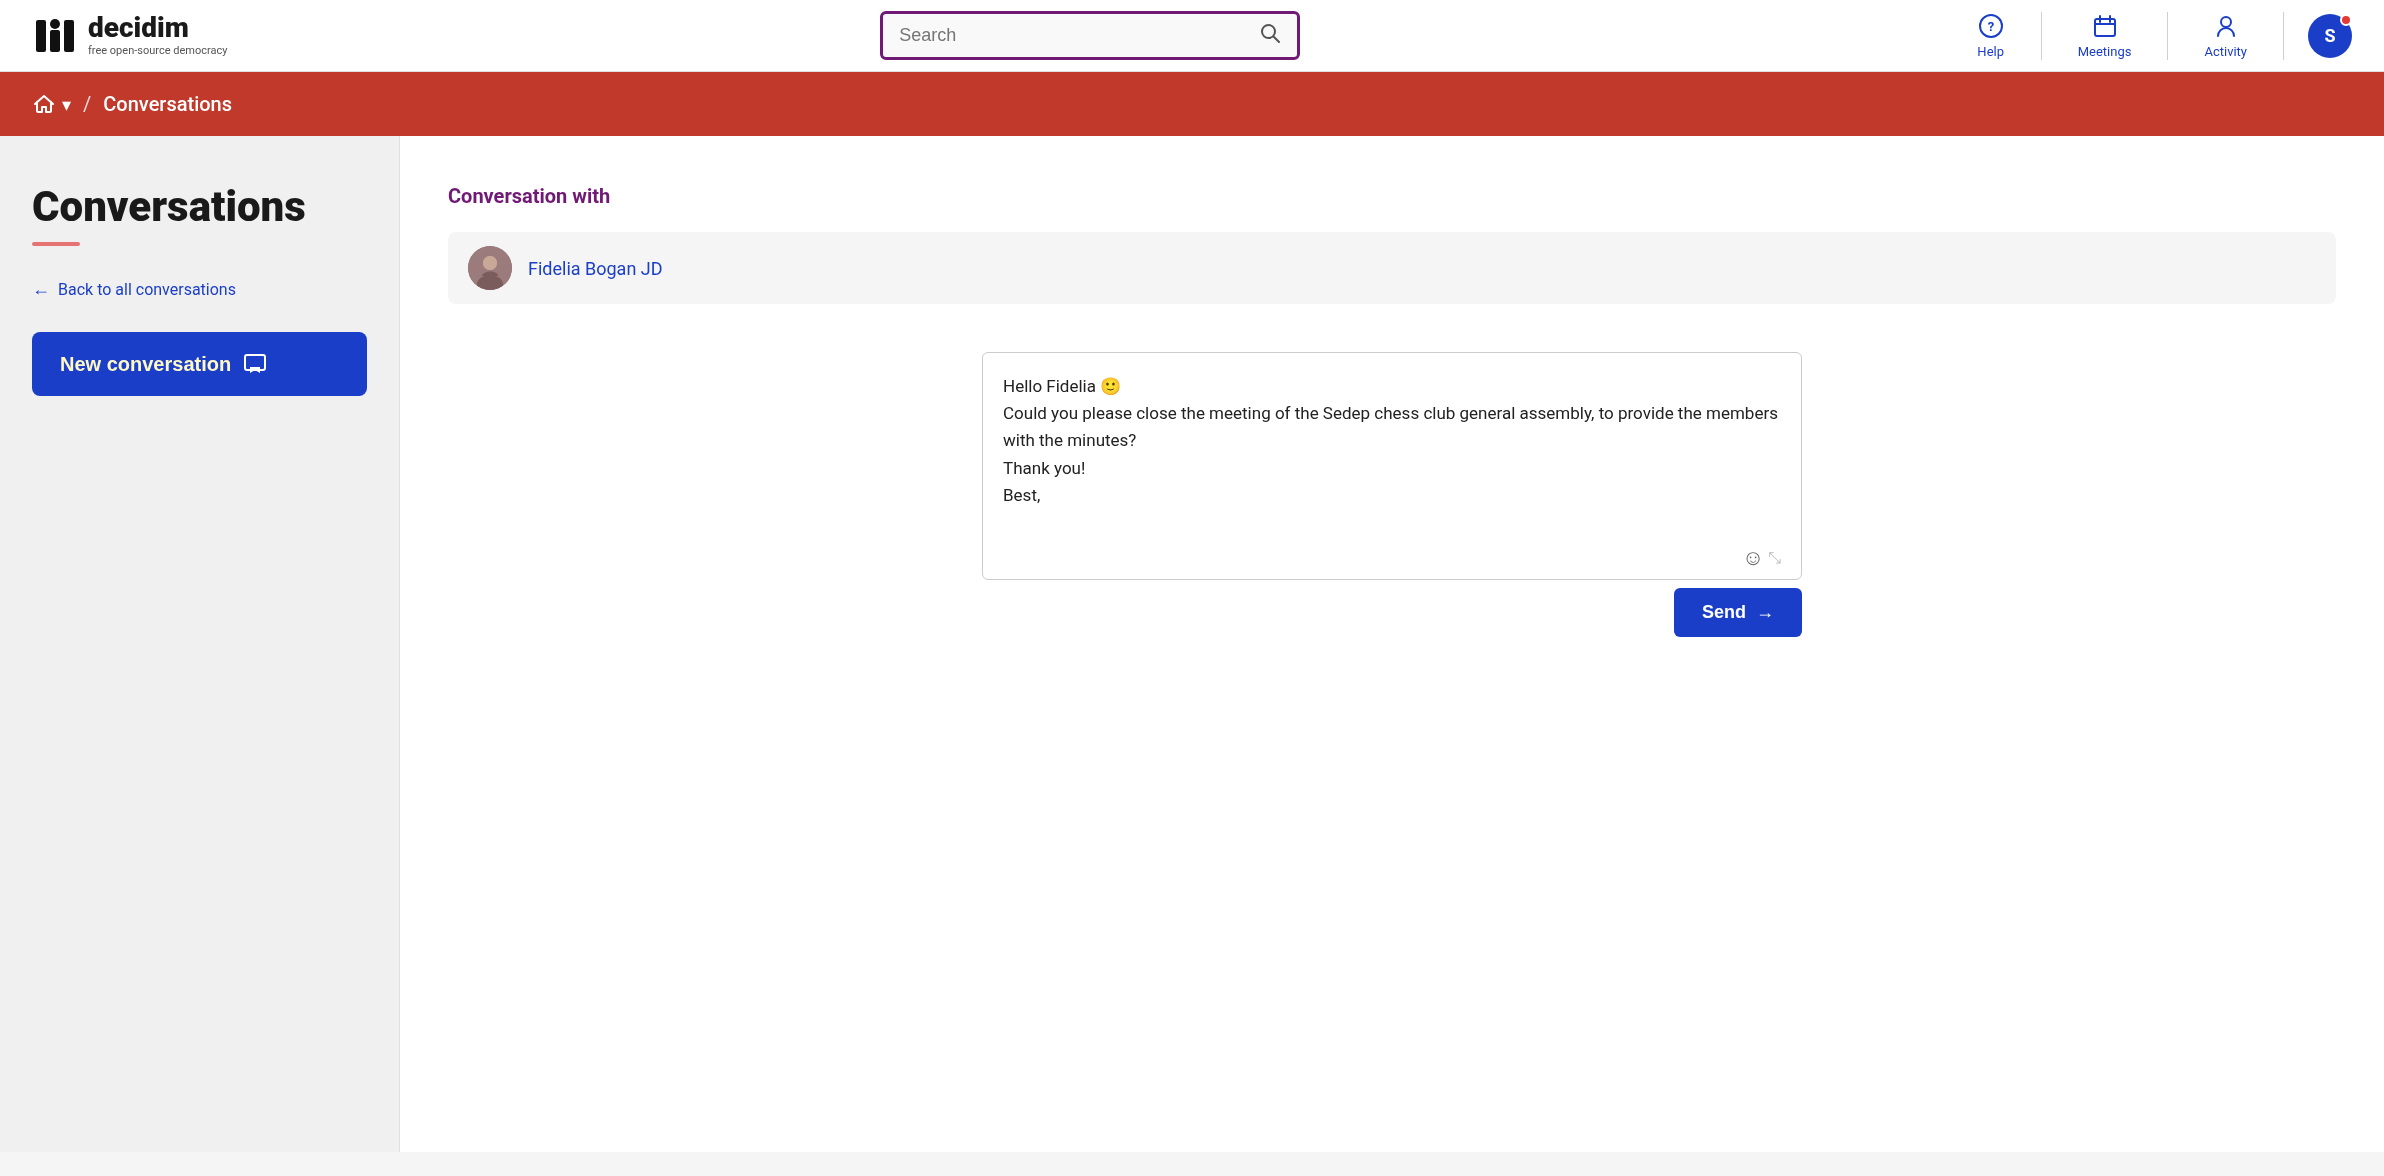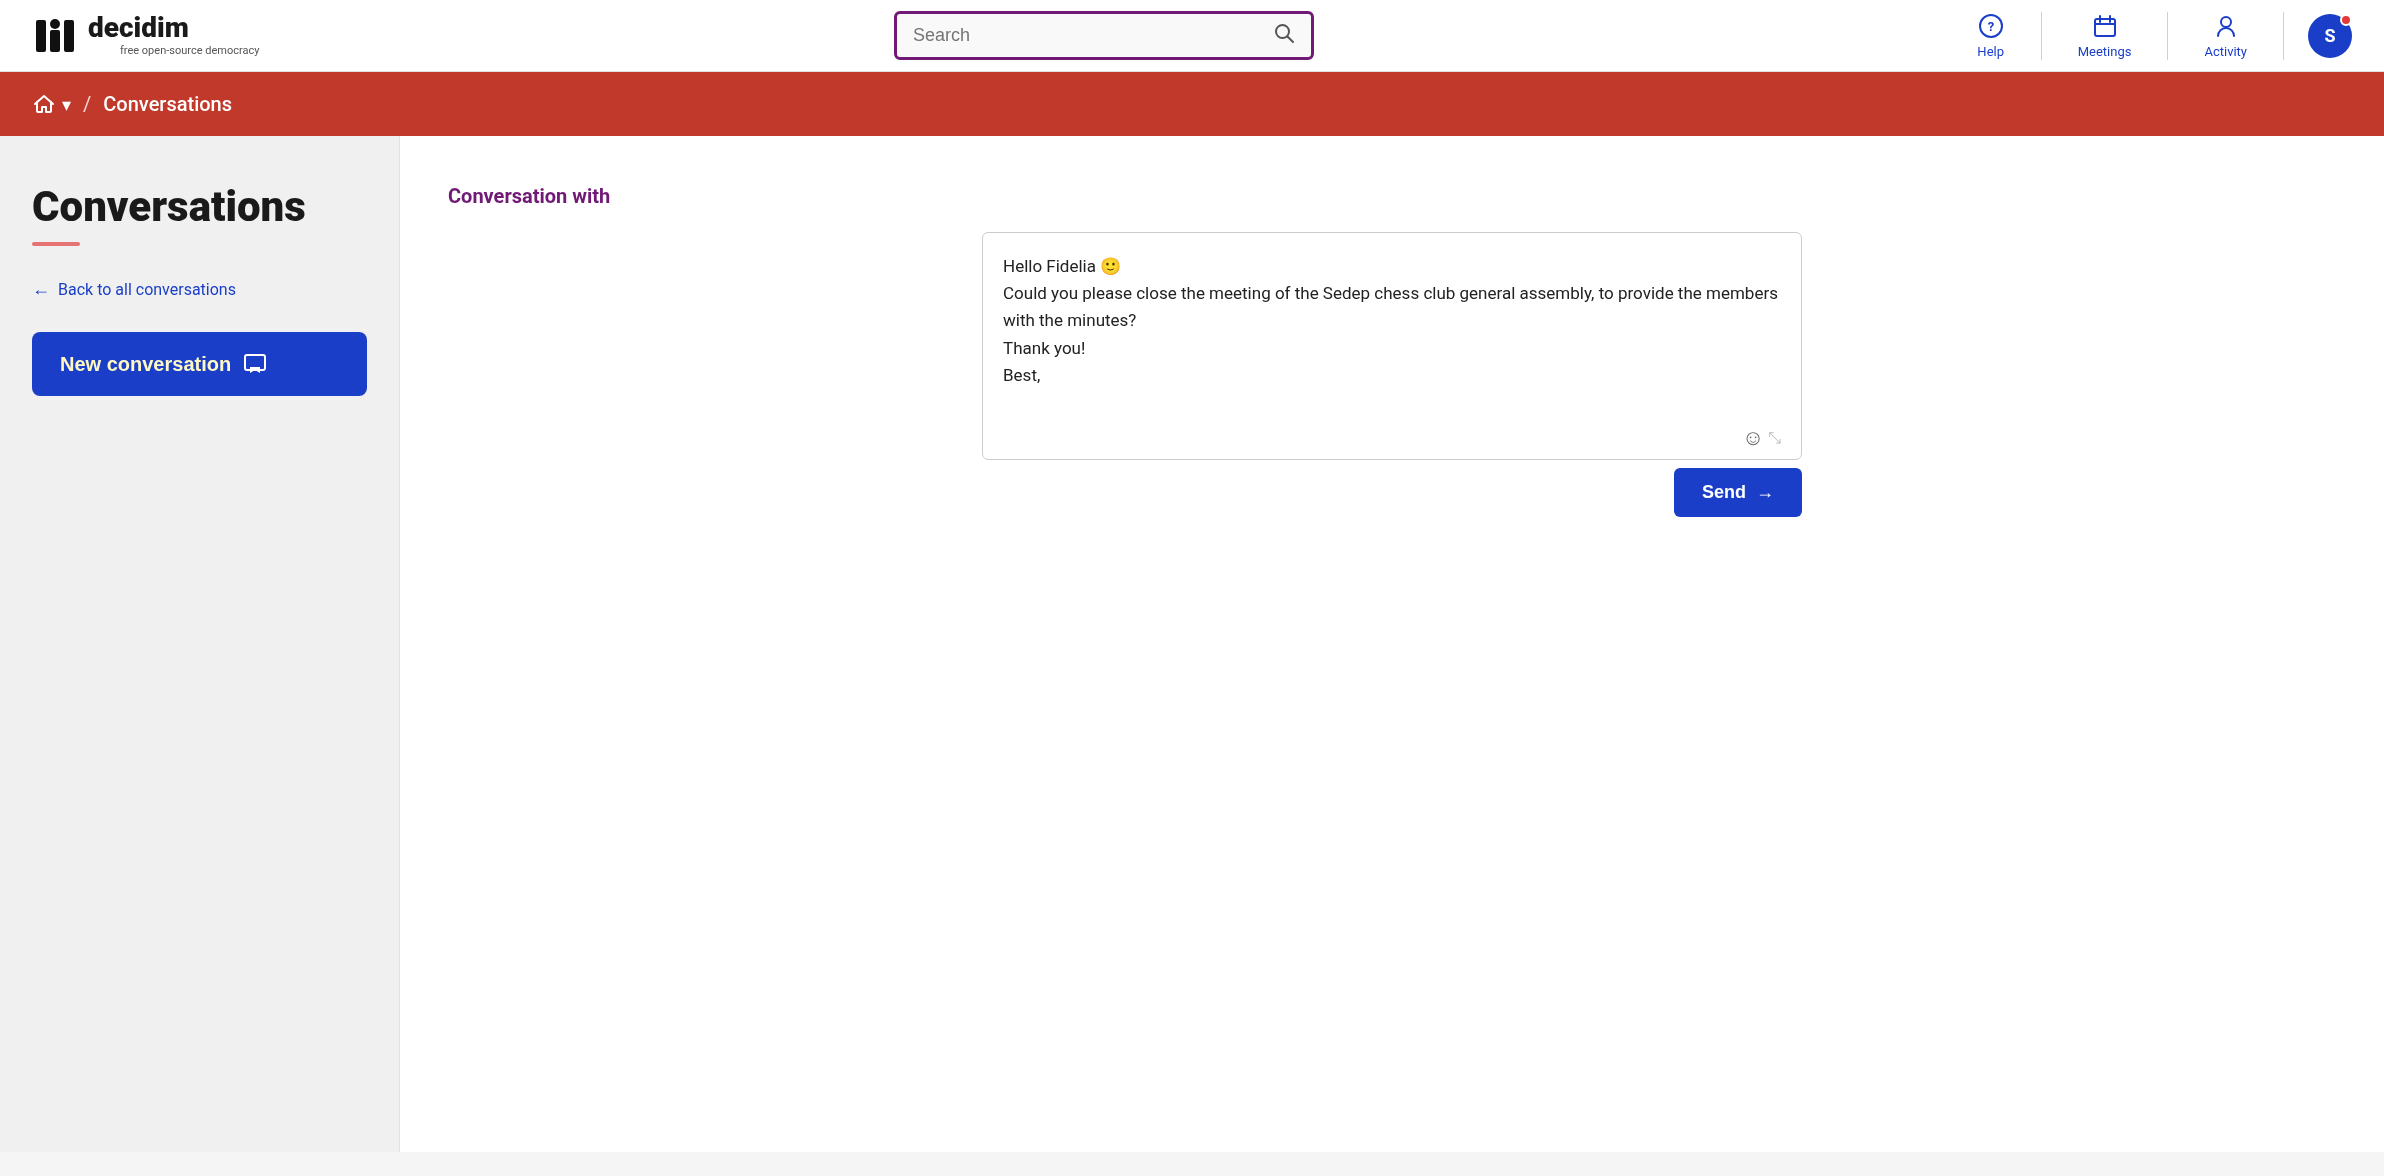--- a/index.html
+++ b/index.html
@@ -32,21 +32,20 @@
     .logo-name {
       font-size: 28px;
       font-weight: 900;
       color: #1a1a1a;
       line-height: 1;
     }
     .logo-sub {
       font-size: 11px;
       color: #555;
       margin-top: 2px;
-      margin-left: 32px;
     }
     .search-area {
       flex: 1;
       display: flex;
       justify-content: center;
     }
     .search-box {
       display: flex;
       align-items: center;
       border: 3px solid #701a75;
@@ -400,20 +399,33 @@
       <svg width="24" height="24" viewBox="0 0 24 24" fill="none">
           <rect x="2" y="3" width="20" height="15" rx="2" stroke="white" stroke-width="2"></rect>
           <path d="M7 21l5-3 5 3v-6H7v6z" fill="white"></path>
         </svg>
     </button>
   </aside>
 
   <main class="content-area">
     <h2 class="conversation-with-title">Conversation with</h2>
 
+    <div class="recipient-row">
+      <div class="recipient-avatar">
+
+        <svg viewBox="0 0 44 44" fill="none" xmlns="http://www.w3.org/2000/svg">
+          <circle cx="22" cy="22" r="22" fill="#9b7b7b"></circle>
+          <circle cx="22" cy="17" r="7" fill="#c9a898"></circle>
+          <ellipse cx="22" cy="38" rx="13" ry="9" fill="#7a5c5c"></ellipse>
+          <circle cx="22" cy="17" r="7" fill="#c9a898"></circle>
+          <path d="M14 30c1-6 16-6 16 0" fill="#7a5c5c"></path>
+        </svg>
+      </div>
+      <a class="recipient-name">Fidelia Bogan JD</a>
+    </div>
 
     <div class="compose-wrapper">
       <div class="message-textarea-container">
         <textarea class="message-textarea" style="">Hello Fidelia 🙂
 Could you please close the meeting of the Sedep chess club general assembly, to provide the members with the minutes?
 Thank you!
 Best,</textarea>
         <div class="textarea-bottom">
           <button class="emoji-btn">☺</button>
           <span class="resize-handle">⤡</span>

